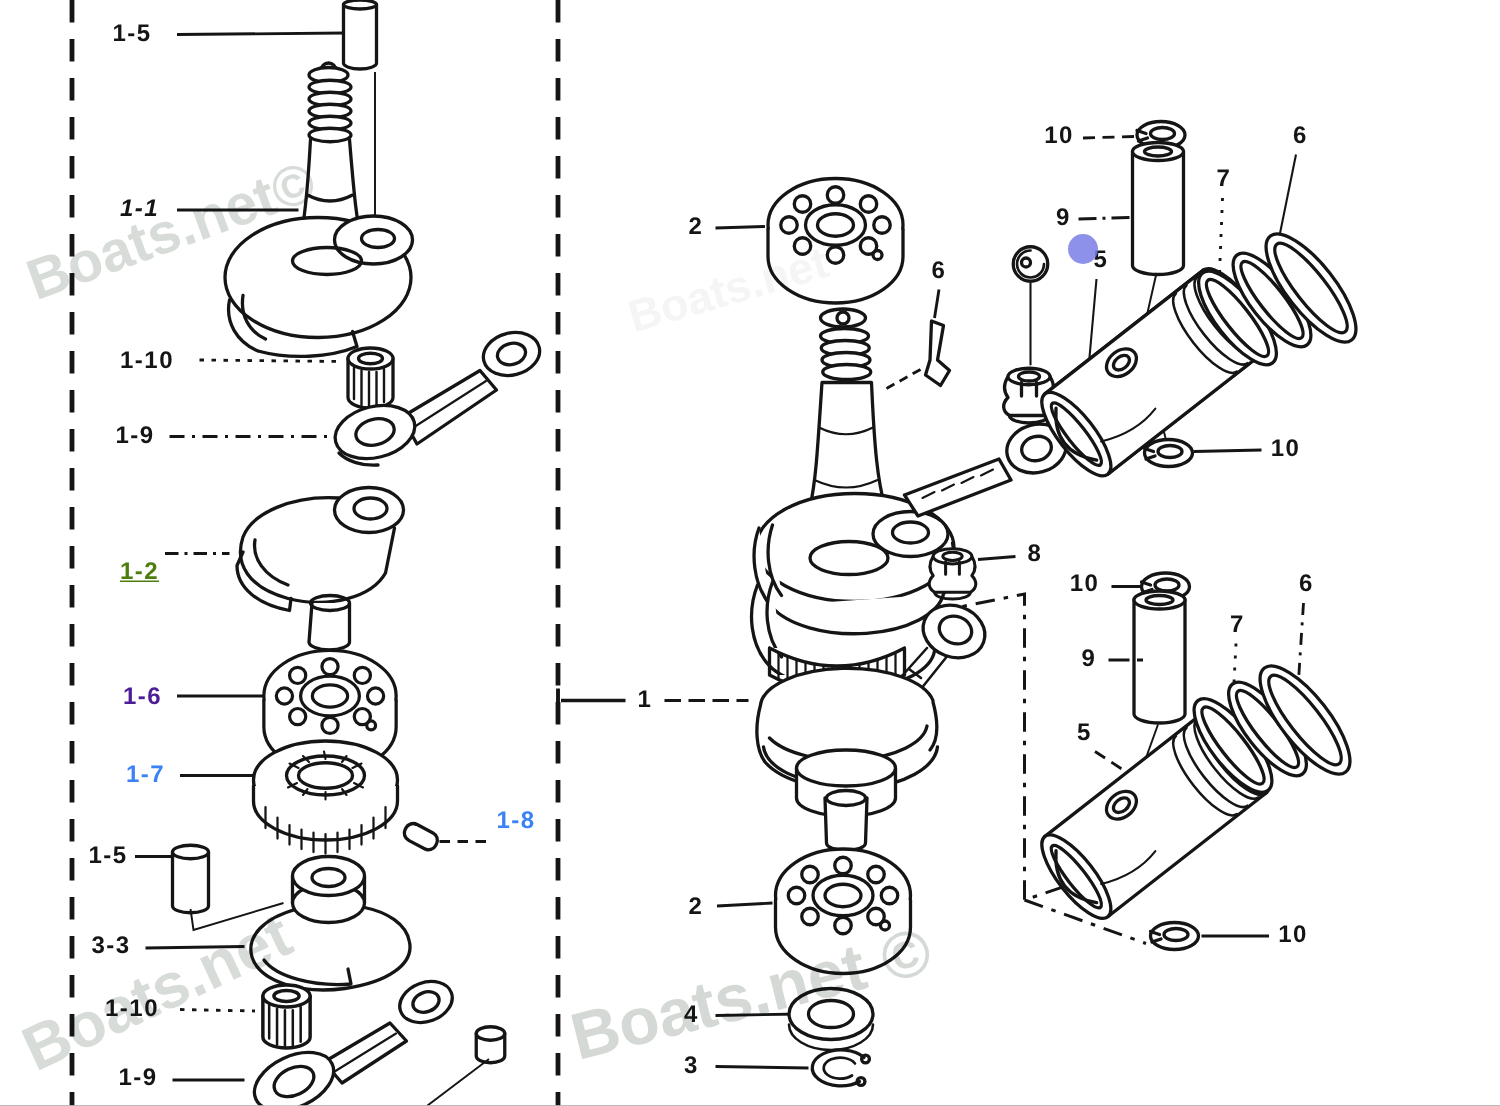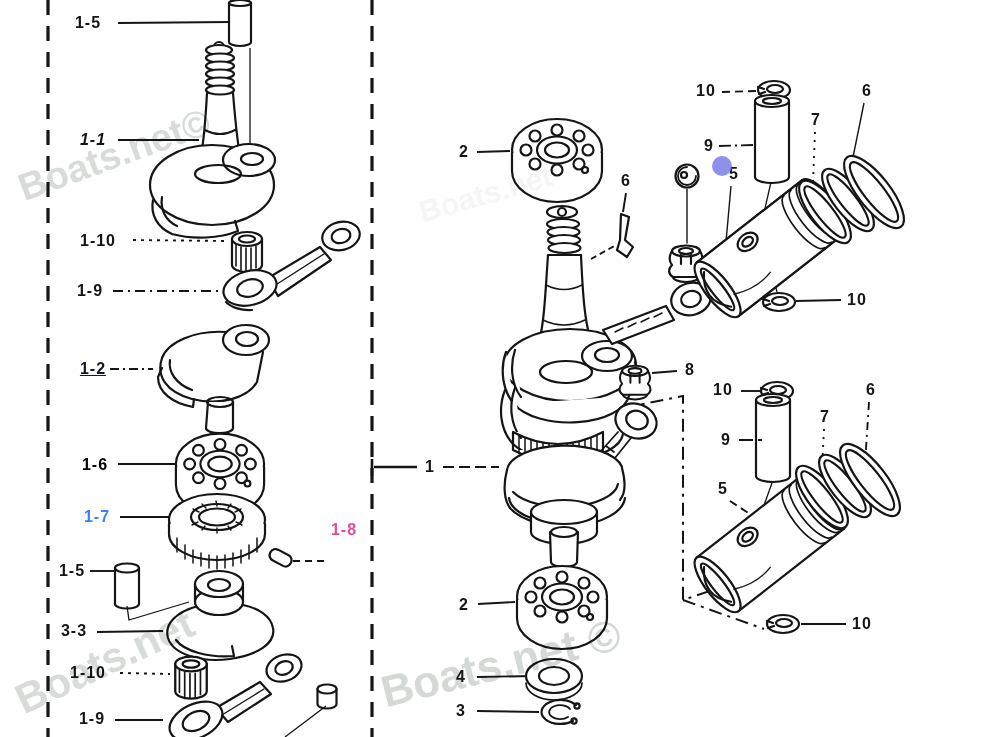--- a/index.html
+++ b/index.html
@@ -369,26 +369,26 @@
       <circle cx="577" cy="706" r="2.6"></circle>
       <circle cx="574" cy="721" r="2.6"></circle>
     </g>
   </g>
 </svg>
 
 <div class="part-label" style="left: 88px; top: 23px; color: rgb(21, 21, 21);">1-5</div>
     <div class="part-label" style="left: 93px; top: 140px; color: rgb(21, 21, 21); font-style: italic;">1-1</div>
     <div class="part-label" style="left: 98px; top: 241px; color: rgb(21, 21, 21);">1-10</div>
     <div class="part-label" style="left: 90px; top: 291px; color: rgb(21, 21, 21);">1-9</div>
-    <div class="part-label" style="left: 93px; top: 369px; color: #0f172a; text-decoration: underline;">1-2</div>
-    <div class="part-label" style="left: 95px; top: 465px; color: #000000;">1-6</div>
+    <div class="part-label" style="left: 93px; top: 382px; color: #4d7c0f; text-decoration: underline;">1-2</div>
+    <div class="part-label" style="left: 95px; top: 465px; color: #4c1d95;">1-6</div>
     <div class="part-label" style="left: 97px; top: 517px; color: #3b82f6;">1-7</div>
     <div class="part-label" style="left: 72px; top: 571px; color: rgb(21, 21, 21);">1-5</div>
     <div class="part-label" style="left: 74px; top: 631px; color: rgb(21, 21, 21);">3-3</div>
-    <div class="part-label" style="left: 344px; top: 530px; color: #ec4899;">1-8</div>
+    <div class="part-label" style="left: 344px; top: 548px; color: #3b82f6;">1-8</div>
     <div class="part-label" style="left: 88px; top: 673px; color: rgb(21, 21, 21);">1-10</div>
     <div class="part-label" style="left: 92px; top: 719px; color: rgb(21, 21, 21);">1-9</div>
     <div class="part-label" style="left: 464px; top: 152px; color: rgb(21, 21, 21);">2</div>
     <div class="part-label" style="left: 626px; top: 181px; color: rgb(21, 21, 21);">6</div>
     <div class="part-label" style="left: 706px; top: 91px; color: rgb(21, 21, 21);">10</div>
     <div class="part-label" style="left: 709px; top: 146px; color: rgb(21, 21, 21);">9</div>
     <div class="part-label" style="left: 734px; top: 174px; color: rgb(21, 21, 21);">5</div>
     <div class="part-label" style="left: 816px; top: 120px; color: rgb(21, 21, 21);">7</div>
     <div class="part-label" style="left: 867px; top: 91px; color: rgb(21, 21, 21);">6</div>
     <div class="part-label" style="left: 690px; top: 370px; color: rgb(21, 21, 21);">8</div>

